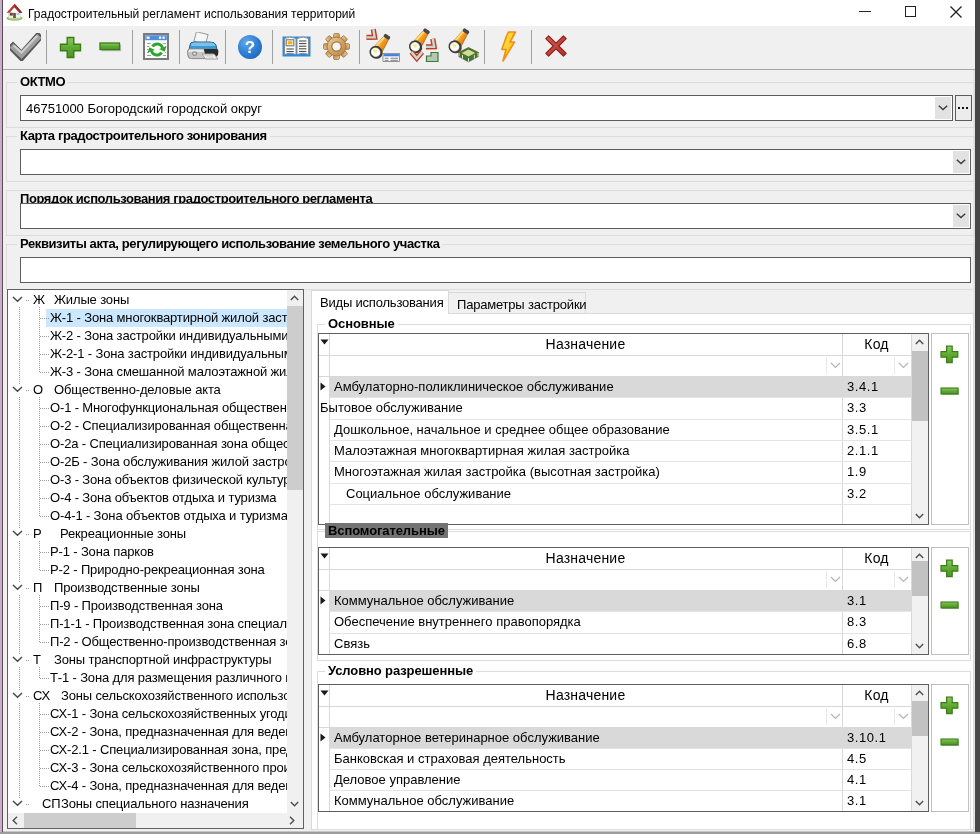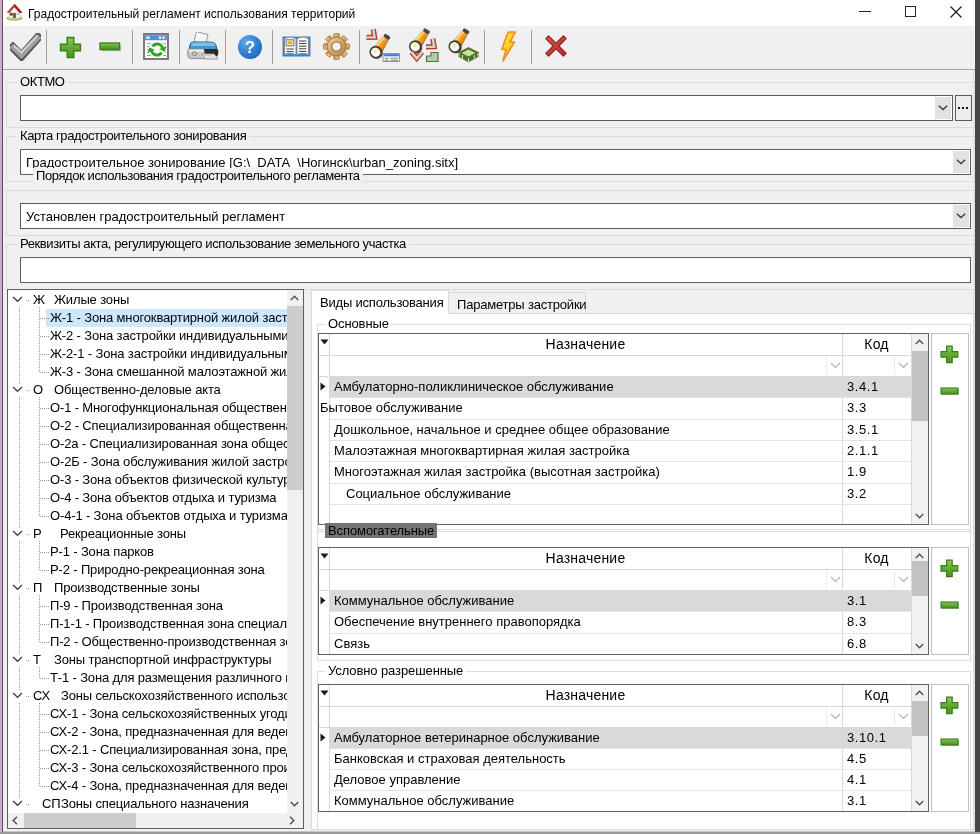--- a/index.html
+++ b/index.html
@@ -1,17 +1,17 @@
 <!DOCTYPE html>
 <html><head><meta charset="utf-8"><style>
 html,body{margin:0;padding:0}
 body{width:980px;height:834px;position:relative;overflow:hidden;background:#f0f0f0;
  font-family:"Liberation Sans",sans-serif;font-size:13px;color:#000;}
 .a{position:absolute;}
-.lbl{position:absolute;height:15px;line-height:15px;white-space:nowrap;background:#f0f0f0;padding:0 3px;letter-spacing:-0.4px;}
+.lbl{position:absolute;height:15px;line-height:15px;white-space:nowrap;background:#f0f0f0;padding:0 3px;letter-spacing:-0.4px;font-weight:bold;}
 .fs{position:absolute;border:1px solid #d9d9d9;}
 .combo{position:absolute;background:#fff;border:1px solid #5c5c5c;}
 .combotext{position:absolute;left:5px;top:0;bottom:0;display:flex;align-items:center;white-space:nowrap;}
 .cbtn{position:absolute;top:1px;bottom:1px;right:1px;width:16px;background:#e2e2e2;display:flex;align-items:center;justify-content:center;}
 .row{position:absolute;white-space:nowrap;overflow:hidden;}
 .trow{letter-spacing:-0.15px;}
 .hdr{font-size:14px;letter-spacing:0.2px;}
 .dotv{position:absolute;width:1px;background-image:repeating-linear-gradient(to bottom,#989898 0 1px,transparent 1px 2px);}
 .doth{position:absolute;height:1px;background-image:repeating-linear-gradient(to right,#989898 0 1px,transparent 1px 2px);}
 svg{display:block}
@@ -265,47 +265,46 @@
       <linearGradient id="red" x1="0" y1="0" x2="1" y2="1">
 <stop offset="0" stop-color="#d4574e"></stop>
         <stop offset="1" stop-color="#b03028"></stop>
       </linearGradient>
     </defs>
 <path d="M4.6 1.8 L12 9.2 L19.4 1.8 L22.2 4.6 L14.8 12 L22.2 19.4 L19.4 22.2 L12 14.8 L4.6 22.2 L1.8 19.4 L9.2 12 L1.8 4.6 Z" fill="url(#red)" stroke="#8e2320" stroke-width="1.2" stroke-linejoin="round"></path>
 </svg>
 <div class="fs" style="left:6px;top:82px;width:967px;height:44px;border-color:#dcdcdc"></div>
 <div class="lbl" style="left:17px;top:74px;">ОКТМО</div>
 <div class="combo" style="left:20px;top:95px;width:931px;height:24px">
+    <div class="combotext">46751000 Богородский городской округ</div>
     <div class="cbtn">
       <svg width="10" height="6" viewBox="0 0 10 6">
         <path d="M0.8 0.8 L5 4.6 L9.2 0.8" fill="none" stroke="#3c3c3c" stroke-width="1.4"></path>
       </svg>
     </div>
   </div>
 <div class="combo" style="left:955px;top:95px;width:15px;height:24px;background:#ececec">
     <div style="position:absolute;left:2px;top:11px;width:10px;height:3px;display:flex;justify-content:space-between">
       <div style="width:2px;height:2px;background:#111"></div>
       <div style="width:2px;height:2px;background:#111"></div>
       <div style="width:2px;height:2px;background:#111"></div>
     </div>
   </div>
 <div class="fs" style="left:6px;top:136px;width:967px;height:44px;border-color:#dcdcdc"></div>
 <div class="lbl" style="left:17px;top:128px;">Карта градостроительного зонирования</div>
 <div class="combo" style="left:20px;top:149px;width:949px;height:24px">
-    <div class="combotext">Градостроительное зонирование [G:\_DATA_\Ногинск\urban_zoning.sitx]</div>
     <div class="cbtn">
       <svg width="10" height="6" viewBox="0 0 10 6">
         <path d="M0.8 0.8 L5 4.6 L9.2 0.8" fill="none" stroke="#3c3c3c" stroke-width="1.4"></path>
       </svg>
     </div>
   </div>
 <div class="fs" style="left:6px;top:190px;width:967px;height:44px;border-color:#dcdcdc"></div>
-<div class="lbl" style="left:17px;top:168px;margin-left:16px;">Порядок использования градостроительного регламента</div>
+<div class="lbl" style="left:17px;top:191px;">Порядок использования градостроительного регламента</div>
 <div class="combo" style="left:20px;top:203px;width:949px;height:24px">
-    <div class="combotext">Установлен градостроительный регламент</div>
     <div class="cbtn">
       <svg width="10" height="6" viewBox="0 0 10 6">
         <path d="M0.8 0.8 L5 4.6 L9.2 0.8" fill="none" stroke="#3c3c3c" stroke-width="1.4"></path>
       </svg>
     </div>
   </div>
 <div class="fs" style="left:6px;top:244px;width:967px;height:44px;border-color:#dcdcdc"></div>
 <div class="lbl" style="left:17px;top:236px;">Реквизиты акта, регулирующего использование земельного участка</div>
 <div class="combo" style="left:20px;top:257px;width:949px;height:24px"></div>
 <div class="a" style="left:7px;top:289px;width:297px;height:540px;background:#fff;border:1px solid #5f5f5f;box-sizing:border-box"></div>

